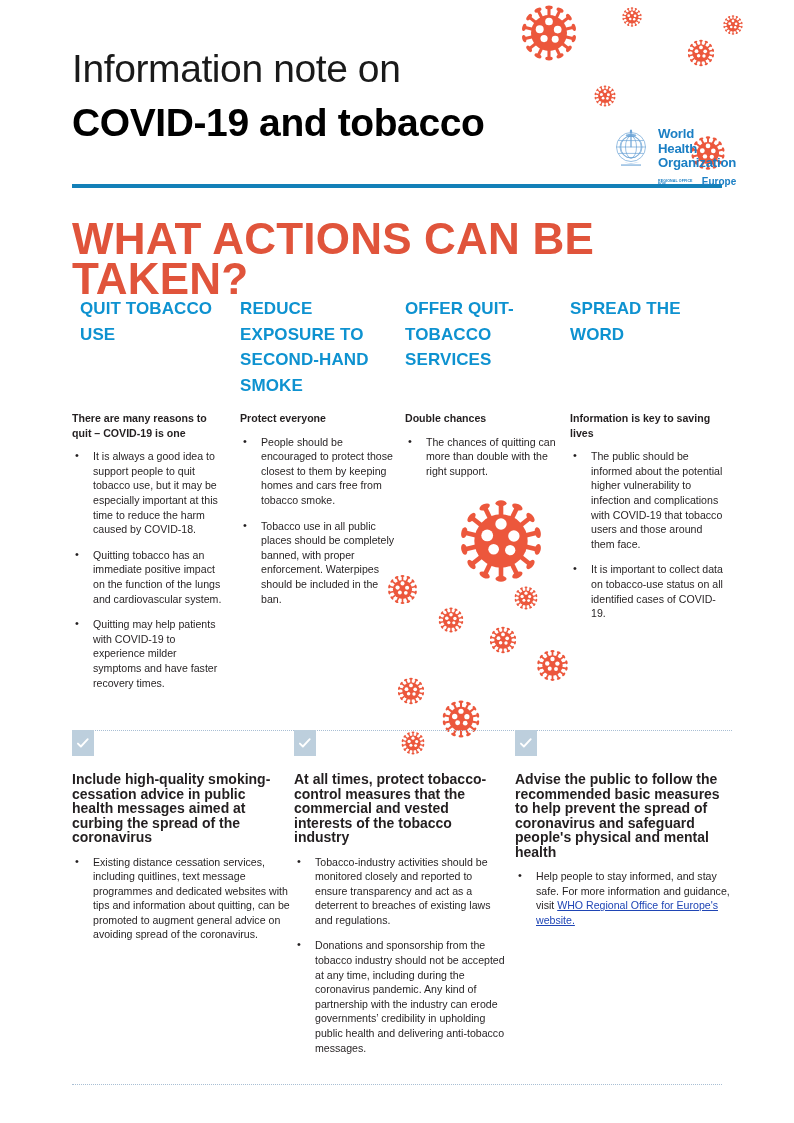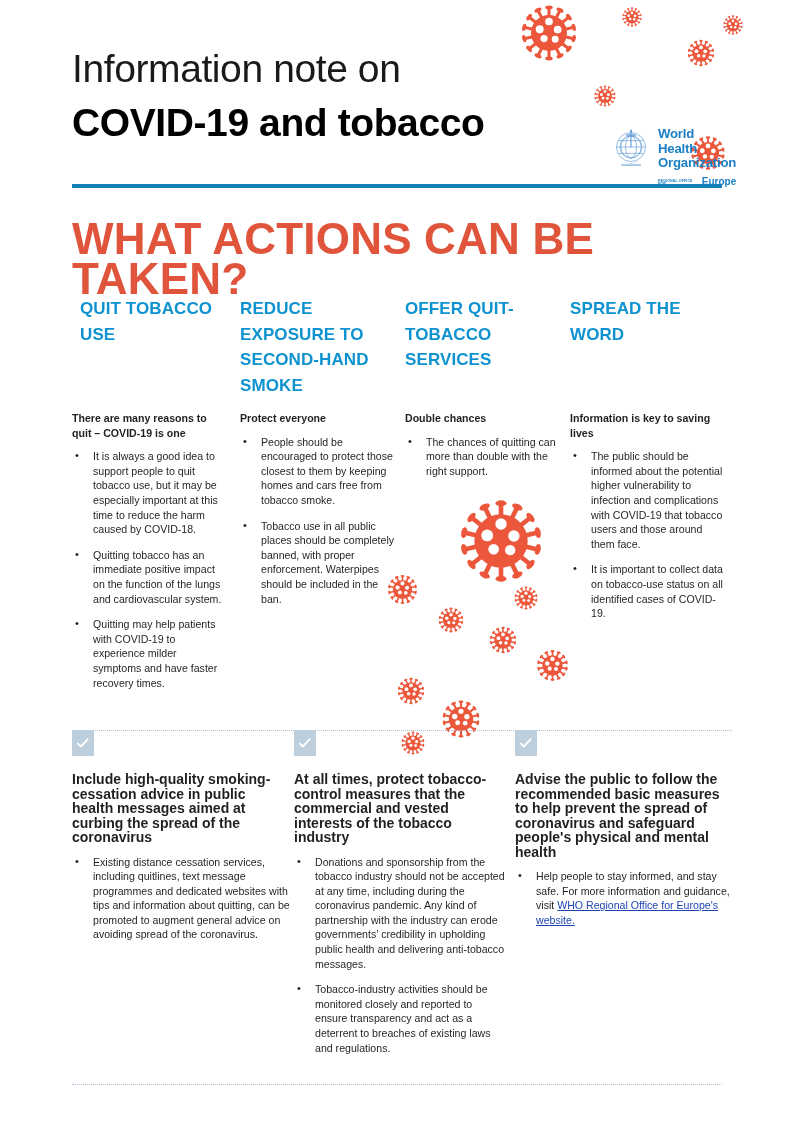--- a/index.html
+++ b/index.html
@@ -828,22 +828,22 @@
     </div>
 
     <div class="bcol b2">
       <div class="check-box">
         <svg viewBox="0 0 16 16" width="14" height="14" aria-hidden="true">
           <path d="M2.2 8.6 L5.6 12 L13.4 3.6" fill="none" stroke="#ffffff" stroke-width="2.1" stroke-linecap="round" stroke-linejoin="round"></path>
         </svg>
       </div>
       <p class="lead">At all times, protect tobacco-control measures that the commercial and vested interests of the tobacco industry</p>
       <ul>
+        <li>Tobacco-industry activities should be monitored closely and reported to ensure transparency and act as a deterrent to breaches of existing laws and regulations.</li>
         <li>Donations and sponsorship from the tobacco industry should not be accepted at any time, including during the coronavirus pandemic. Any kind of partnership with the industry can erode governments’ credibility in upholding public health and delivering anti-tobacco messages.</li>
-        <li>Tobacco-industry activities should be monitored closely and reported to ensure transparency and act as a deterrent to breaches of existing laws and regulations.</li>
       </ul>
     </div>
 
     <div class="bcol b3">
       <div class="check-box">
         <svg viewBox="0 0 16 16" width="14" height="14" aria-hidden="true">
           <path d="M2.2 8.6 L5.6 12 L13.4 3.6" fill="none" stroke="#ffffff" stroke-width="2.1" stroke-linecap="round" stroke-linejoin="round"></path>
         </svg>
       </div>
       <p class="lead">Advise the public to follow the recommended basic measures to help prevent the spread of coronavirus and safeguard people's physical and mental health</p>

